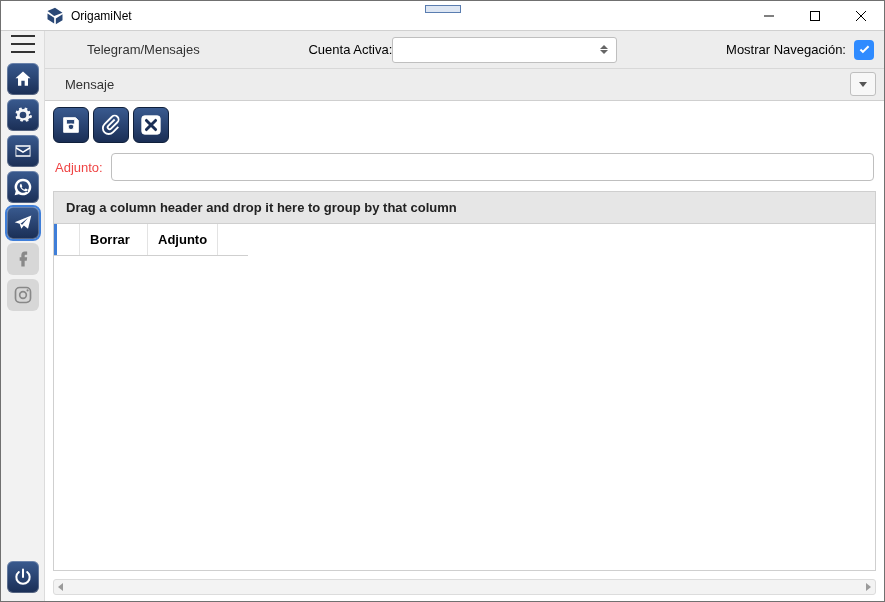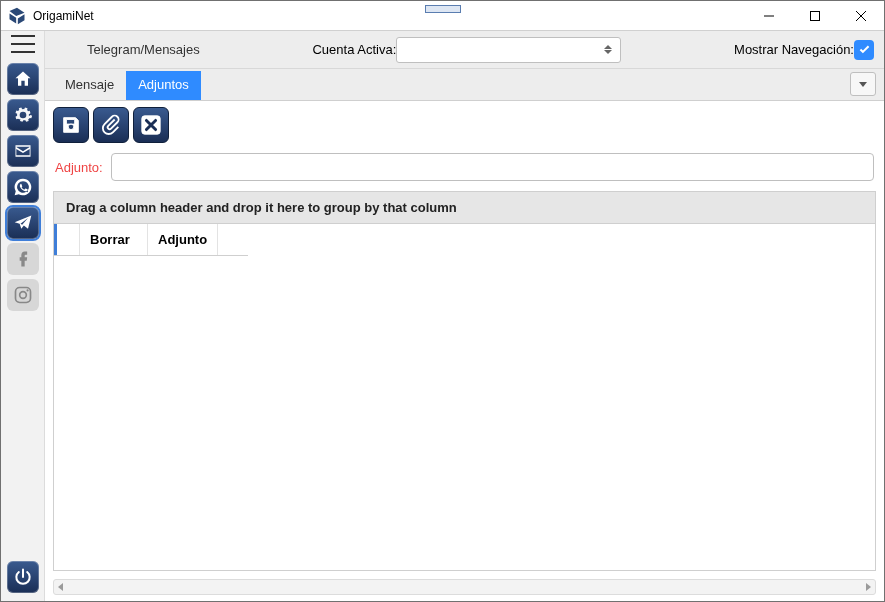--- a/index.html
+++ b/index.html
@@ -1,19 +1,19 @@
 <!DOCTYPE html>
 <html><head>
 <meta charset="utf-8">
 <style>
   * { box-sizing: border-box; margin: 0; padding: 0; font-family: "Segoe UI", Tahoma, sans-serif; font-size: 13px; }
   body { background: #fff; width: 885px; height: 602px; overflow: hidden; border: 1px solid #707070; display: flex; flex-direction: column; }
 
   
-  .titlebar { height: 30px; display: flex; align-items: center; border-bottom: 1px solid #d0d0d0; background: #fff; position: relative; }
+  .titlebar { height: 30px; display: flex; align-items: center; border-bottom: 1px solid #d0d0d0; background: #fff; position: relative; padding-left: 38px; }
   .titlebar .app-icon { width: 20px; height: 20px; margin: 0 6px; display: flex; align-items: center; justify-content: center; }
   .titlebar .title { font-size: 12px; color: #000; }
   .titlebar .top-handle { position: absolute; left: 50%; top: 4px; transform: translateX(-50%); width: 36px; height: 8px; border: 1px solid #5a7db0; background: #dde6f3; }
   .winbtns { margin-left: auto; display: flex; }
   .winbtn { width: 46px; height: 29px; display: flex; align-items: center; justify-content: center; }
   .winbtn svg { width: 10px; height: 10px; }
 
   
   .main { flex: 1 1 auto; display: flex; min-height: 0; }
   .sidebar { width: 44px; background: #f2f2f2; border-right: 1px solid #dcdcdc; display: flex; flex-direction: column; align-items: center; padding-top: 4px; gap: 4px; }
@@ -23,21 +23,21 @@
   .nav-icon.light { background: #d7d7d7; box-shadow: none; }
   .nav-icon.selected { outline: 2px solid #3f7ed8; outline-offset: 0; }
   .nav-icon svg { width: 20px; height: 20px; fill: #fff; }
   .nav-icon.light svg { fill: #888; }
   .sidebar .spacer { flex: 1; }
 
   .content { flex: 1; display: flex; flex-direction: column; min-width: 0; }
 
   .topbar { height: 38px; background: #ededed; border-bottom: 1px solid #d8d8d8; display: flex; align-items: center; padding: 0 10px; gap: 12px; }
   .breadcrumb { color: #333; margin-left: 32px; }
-  .topbar .group-right { display: flex; align-items: center; gap: 0; }
+  .topbar .group-right { display: flex; align-items: center; gap: 8px; }
   .topbar .center { margin-left: auto; display: flex; align-items: center; }
   .select-box { width: 225px; height: 26px; background: #fff; border: 1px solid #bfbfbf; border-radius: 3px; display: flex; align-items: center; padding: 0 6px; justify-content: flex-end; }
   .spinner-arrows { width: 12px; display: flex; flex-direction: column; align-items: center; gap: 1px; }
   .spinner-arrows span { width: 0; height: 0; border-left: 4px solid transparent; border-right: 4px solid transparent; }
   .spinner-arrows .up { border-bottom: 4px solid #666; }
   .spinner-arrows .down { border-top: 4px solid #666; }
   .nav-toggle { width: 20px; height: 20px; border-radius: 4px; background: #2f8bff; display: flex; align-items: center; justify-content: center; }
   .nav-toggle svg { width: 13px; height: 13px; stroke: #fff; stroke-width: 2.5; fill: none; }
 
   .tabbar { height: 32px; background: #ededed; border-bottom: 1px solid #cfcfcf; display: flex; align-items: flex-end; padding: 0 8px; }
@@ -171,21 +171,20 @@
         <div class="nav-toggle">
             <svg viewBox="0 0 16 16">
               <path d="M3 8l3 3 7-7"></path>
             </svg>
           </div>
       </div>
     </div>
 
     <div class="tabbar">
       <div class="tab">Mensaje</div>
-      <div class="tab active">Adjuntos</div>
       <div class="tab-dropdown">
           <span></span>
         </div>
     </div>
 
     <div class="toolbar">
       <div class="tbtn">
         <svg viewBox="0 0 24 24">
             <path d="M4 4h13l3 3v13H4V4zm3 2v5h9V6H7zm2 8a3 3 0 106 0 3 3 0 00-6 0z" fill="#fff"></path>
           </svg>

